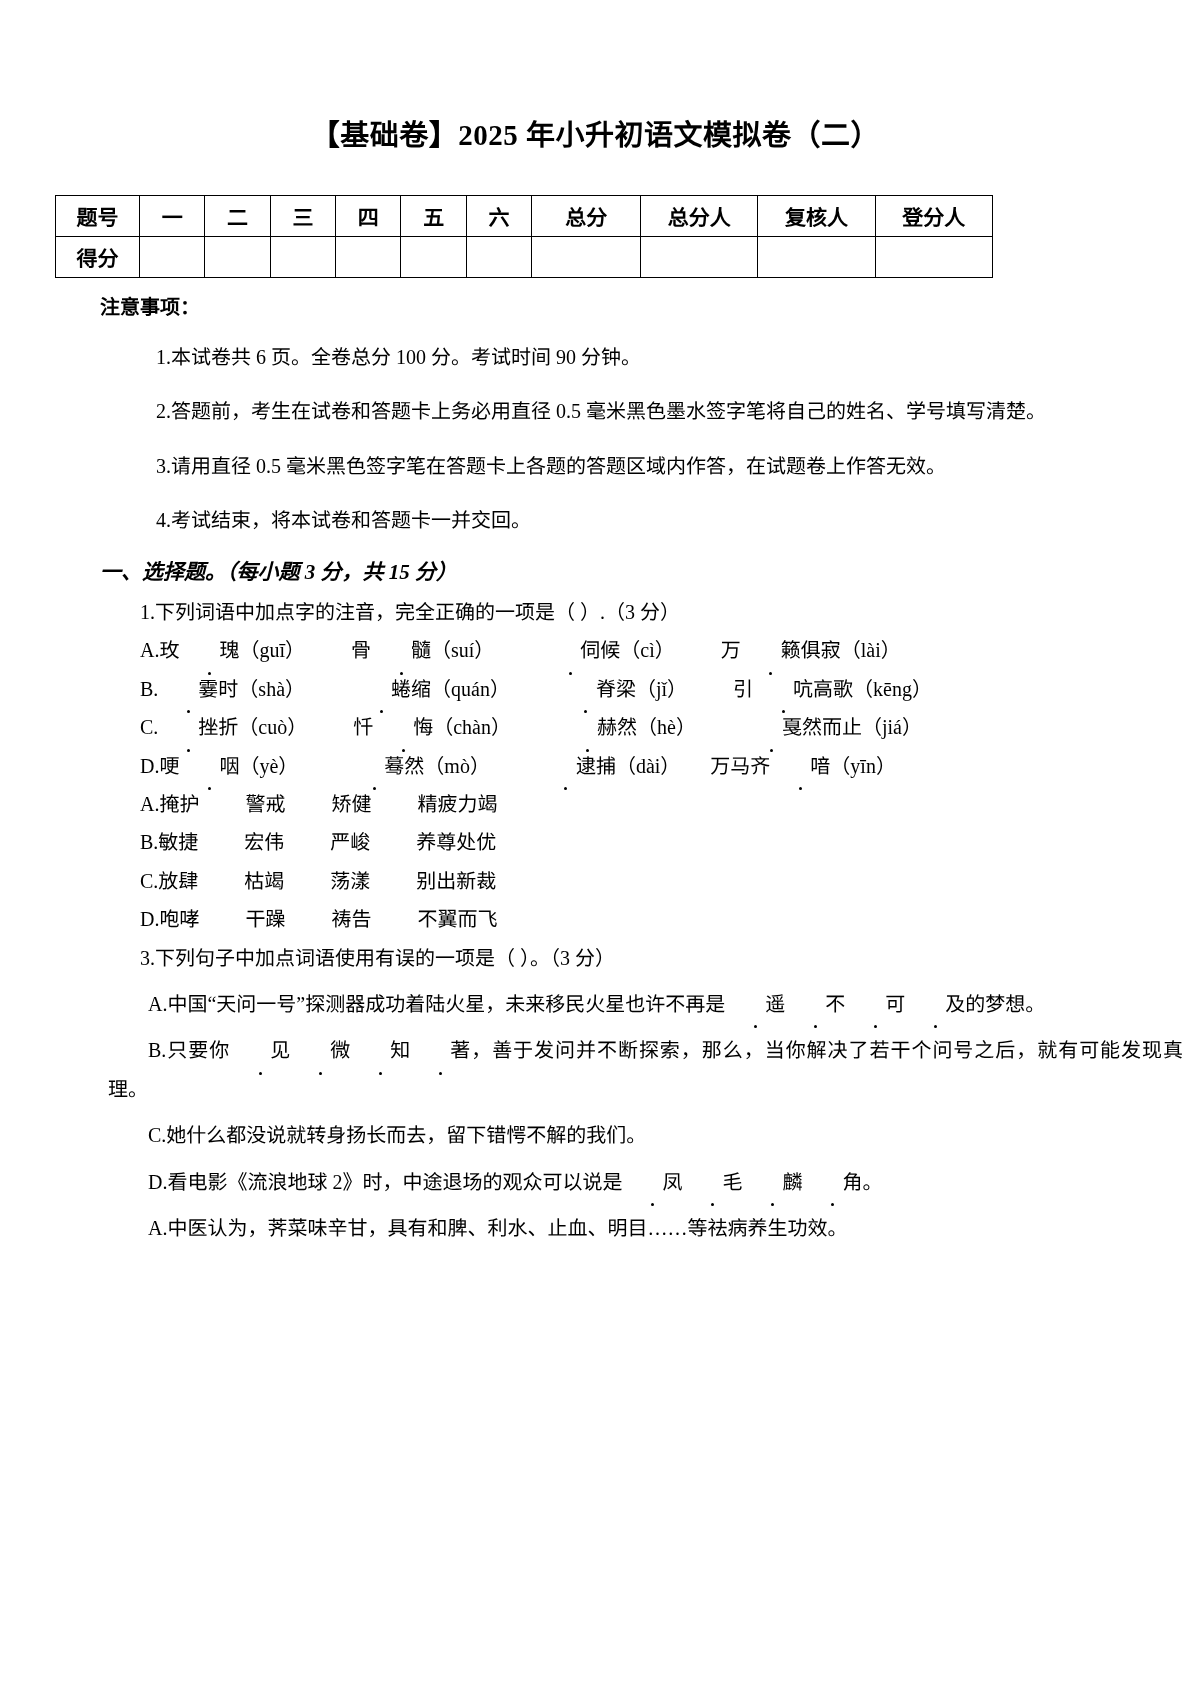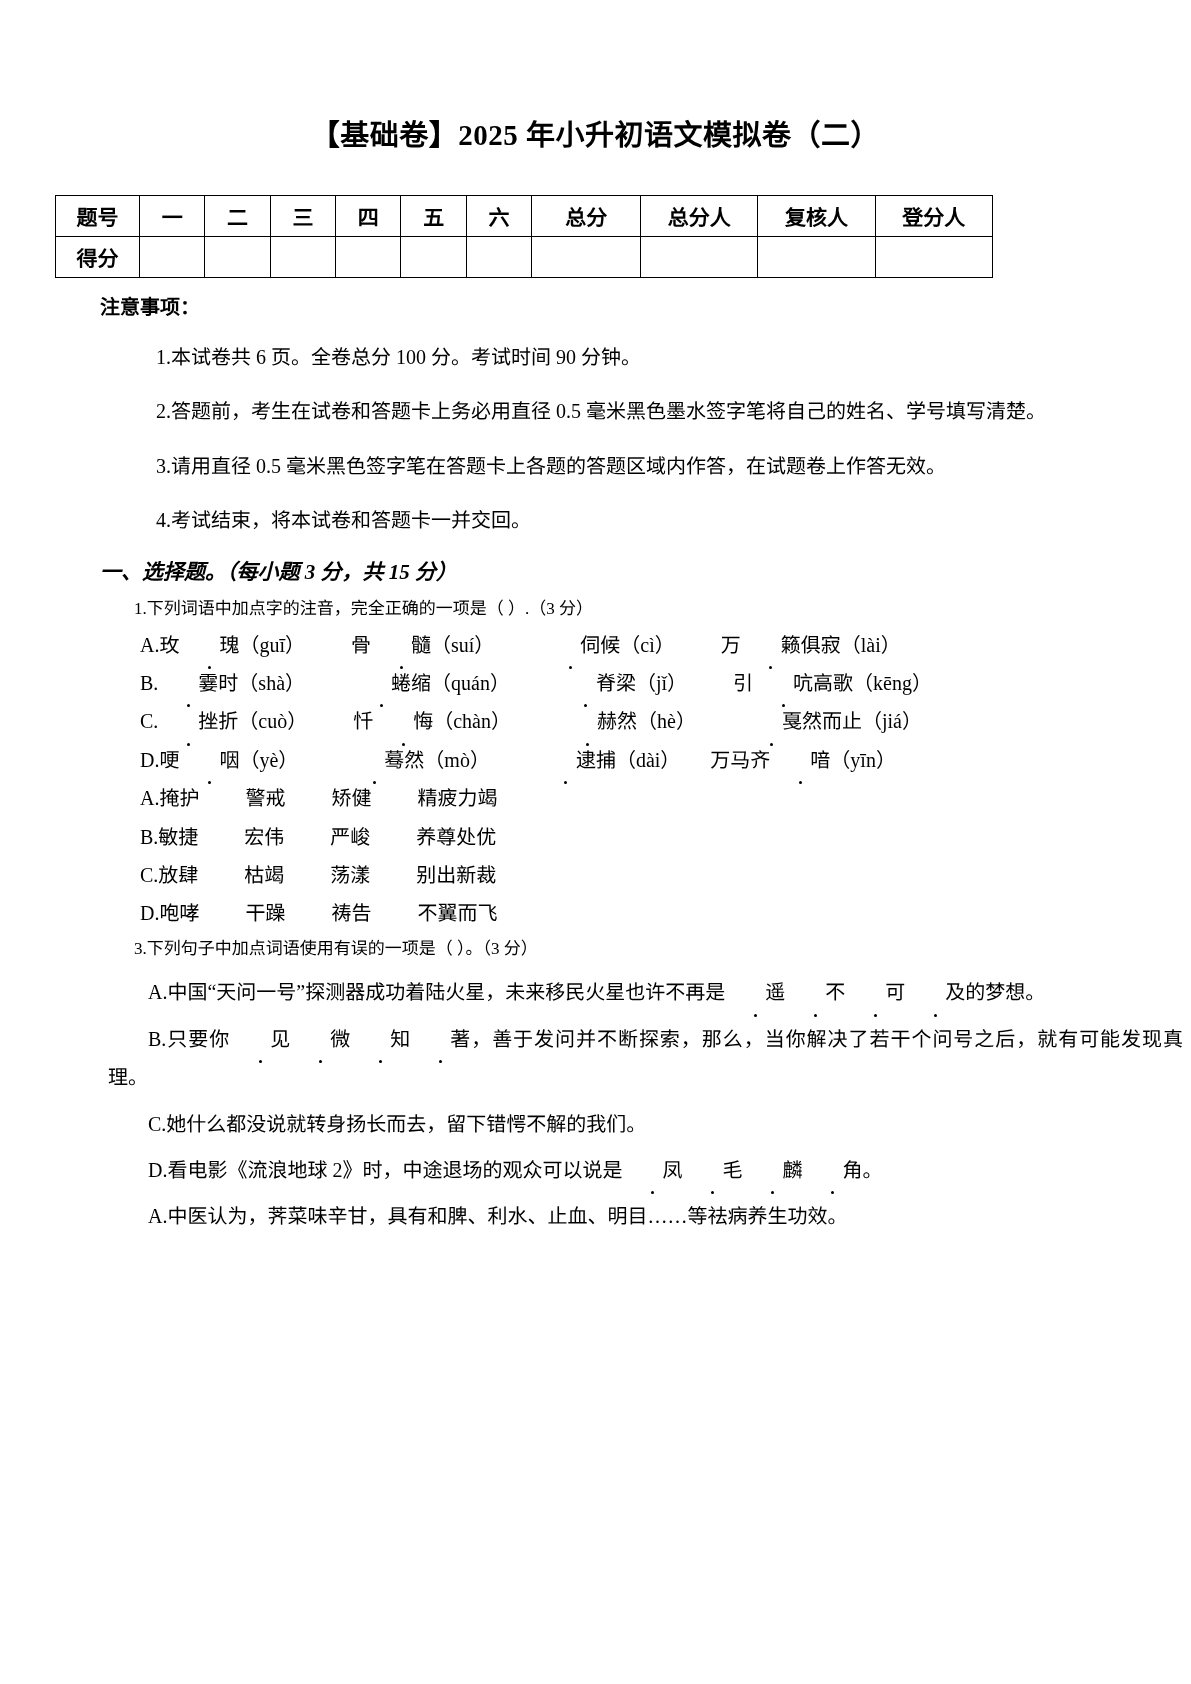--- a/index.html
+++ b/index.html
@@ -81,21 +81,21 @@
   }
   .sec-head {
     font-size: 21px;
     font-weight: bold;
     margin: 10px 0 2px 0;
     line-height: 1.7;
     text-indent: 0;
     font-style: italic;
   }
   p.qtext {
-    font-size: 17px;
+    font-size: 20px;
     line-height: 1.92;
     margin: 0;
     text-indent: 2em;
     text-align: justify;
   }
   p.opt {
     font-size: 20px;
     line-height: 1.92;
     margin: 0;
     text-indent: 2em;

